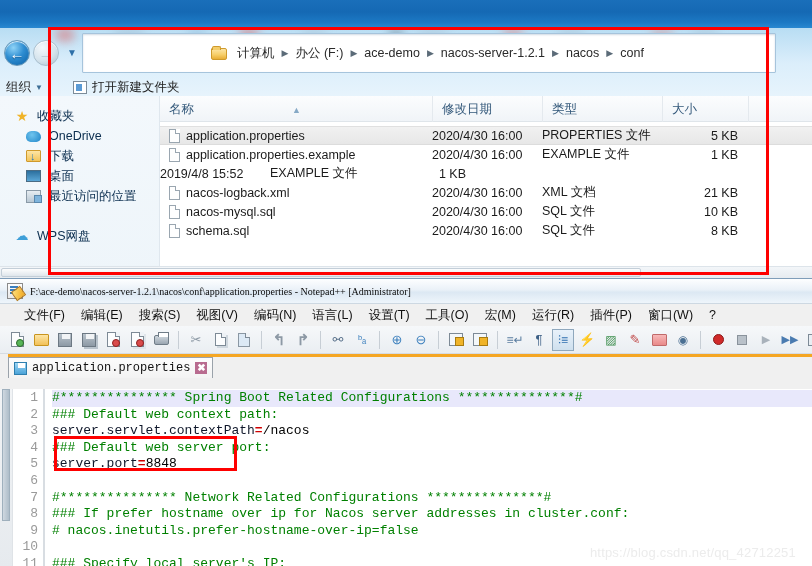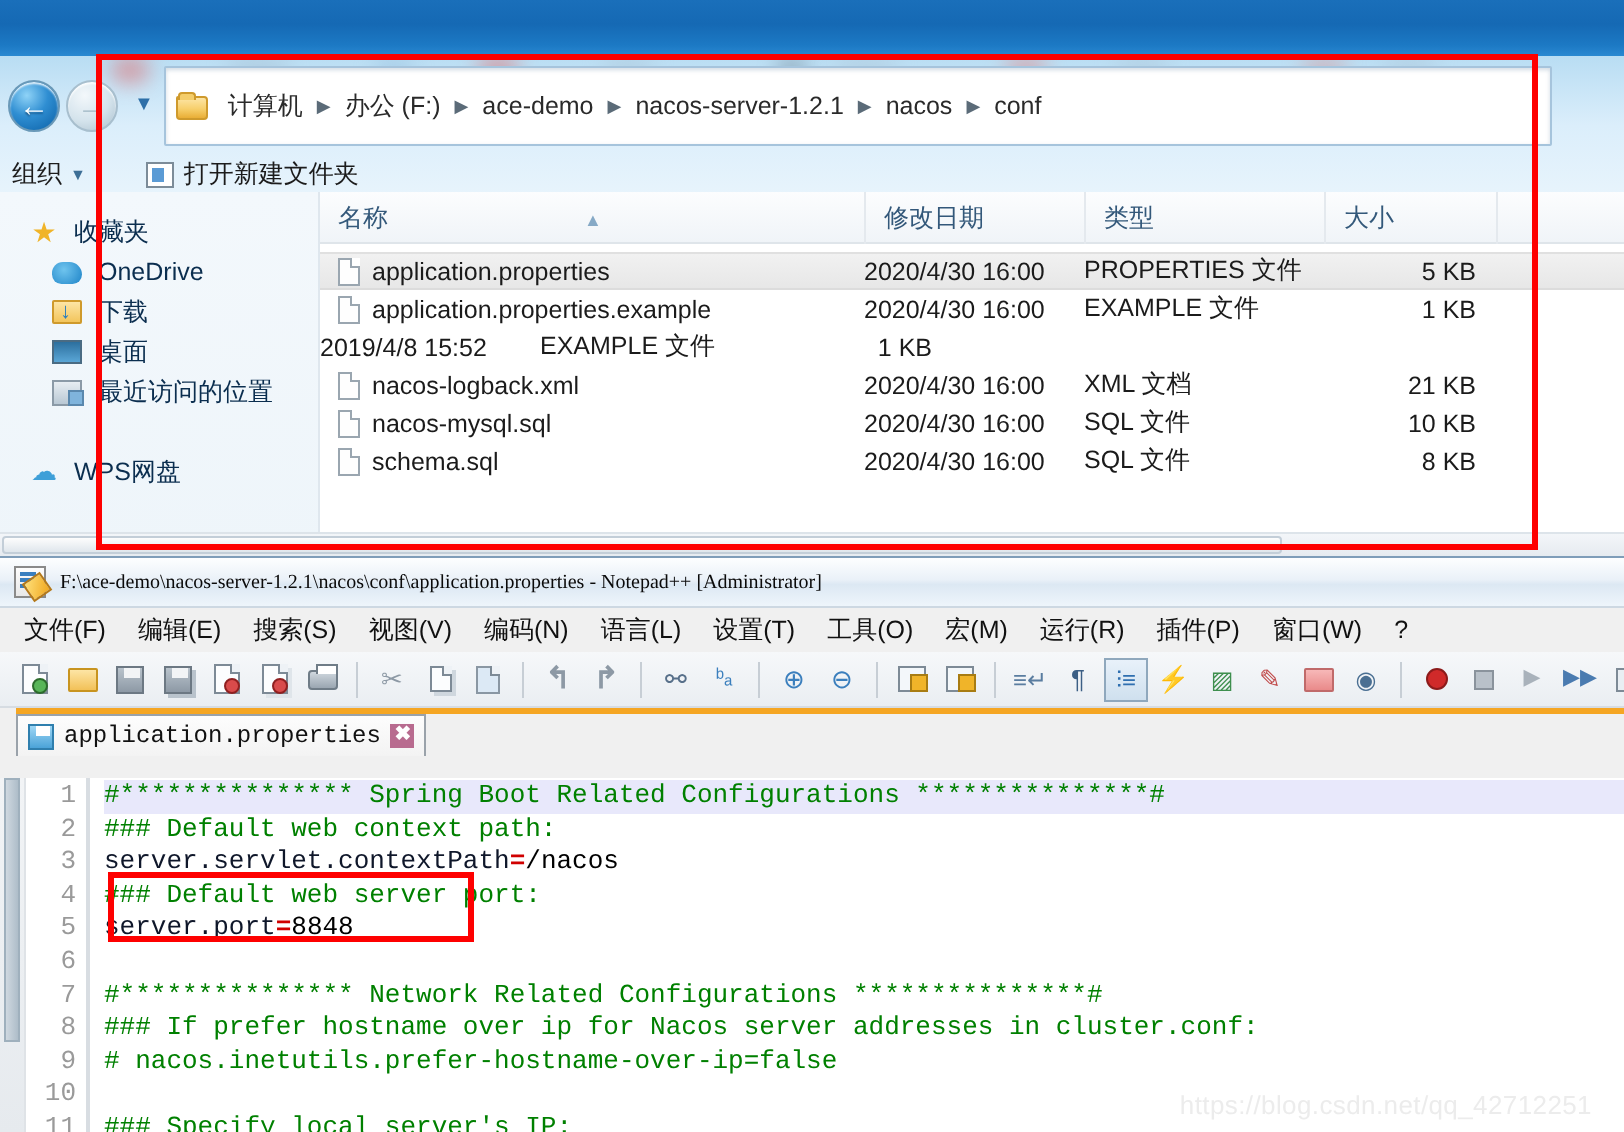--- a/index.html
+++ b/index.html
@@ -59,20 +59,21 @@
   #addr-dropdown {
     margin-left: 8px; color: #2d6fa8; font-size: 10px; line-height: 1;
   }
 
   #address-bar {
     margin-left: 5px; height: 40px; flex: 1; margin-right: 36px;
     background: #fff; border: 1px solid #a6c4dc;
     box-shadow: inset 0 1px 2px rgba(120,150,175,.35);
     display: flex; align-items: center; padding: 0 5px;
     border-radius: 1px;
+    justify-content: center;
   }
   #folder-icon-addr {
     width: 17px; height: 14px; margin-right: 6px; position: relative; flex: none;
   }
   .folder-glyph {
     position: absolute; left: 0; top: 2px; width: 16px; height: 12px;
     background: linear-gradient(180deg, #fde5a5 0%, #f7cf6b 55%, #e9ae36 100%);
     border: 1px solid #cf9a2c; border-radius: 1px 2px 2px 2px;
   }
   .folder-glyph::before {
@@ -246,21 +247,21 @@
   }
   #npp-icon::after {
     content: ""; position: absolute; right: -2px; bottom: -1px; width: 9px; height: 9px;
     background: linear-gradient(135deg, #ffe07a 0%, #f0a820 100%);
     transform: rotate(-35deg); border: 1px solid #b4791a;
   }
   #npp-title-text { font-size: 10px; color: #0a0a0a; white-space: nowrap; font-family: Liberation Serif, serif; }
 
   #npp-menubar {
     height: 22px; display: flex; align-items: center;
-    background: #f0f0f0; padding-left: 4px; gap: 0;
+    background: #f0f0f0; padding-left: 16px; gap: 0;
   }
   .menu-item {
     font-size: 12.5px; color: #111; padding: 2px 8px; white-space: nowrap;
   }
 
   #npp-toolbar {
     height: 28px; background: linear-gradient(180deg,#f6f8fa 0%, #eaeef2 100%);
     display: flex; align-items: center; padding-left: 6px; gap: 2px;
     border-bottom: 1px solid #d6dce2;
   }

